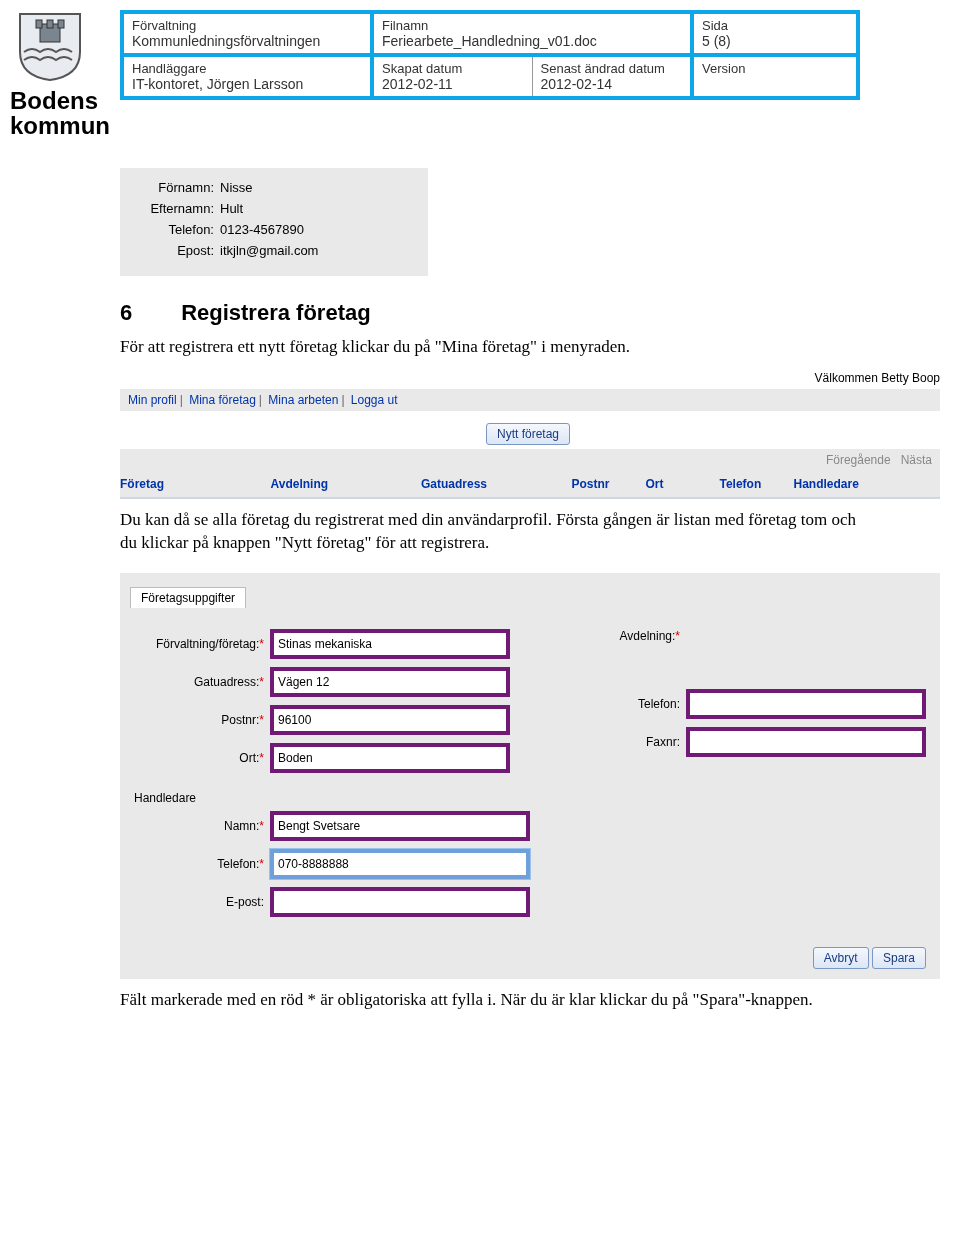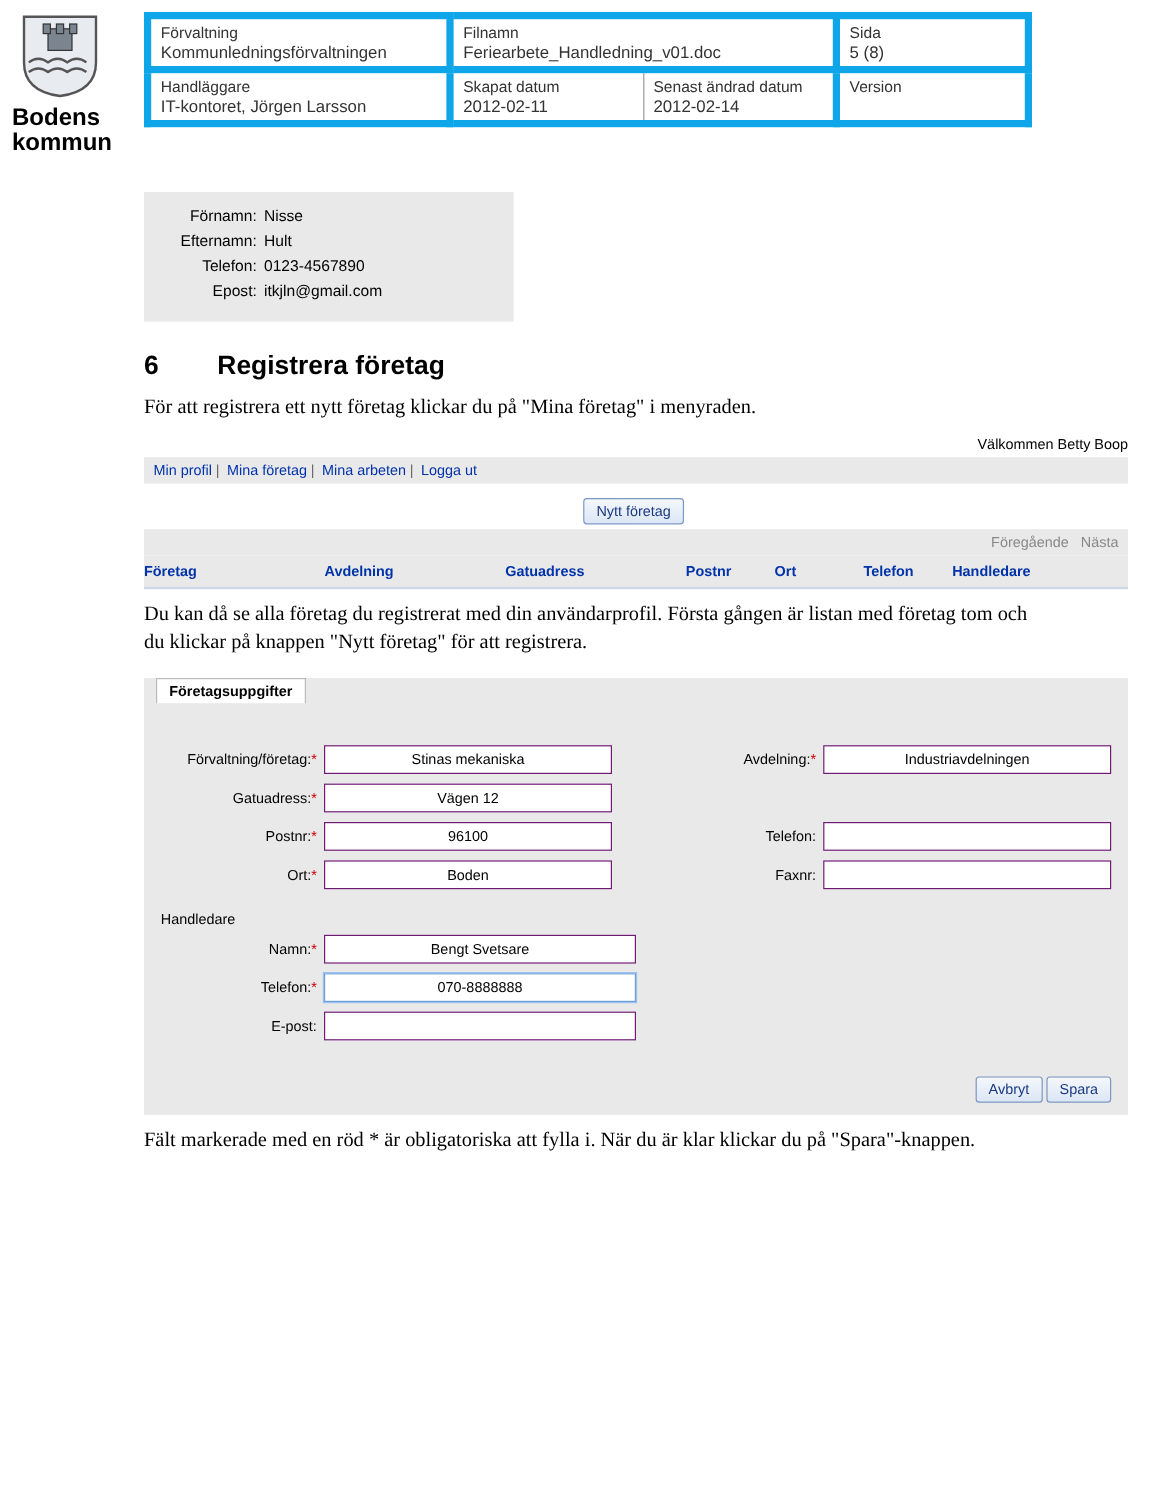--- a/index.html
+++ b/index.html
@@ -14,28 +14,28 @@
     width: 940px;
     margin: 0 auto;
   }
   .header-section {
     display: flex;
     gap: 10px;
     align-items: flex-start;
   }
   .logo-col { width: 100px; }
   .logo-col svg { display: block; margin-bottom: 6px; }
-  .logo-text { font-weight: bold; font-size: 20px; line-height: 1.05; }
+  .logo-text { font-weight: bold; font-size: 24px; line-height: 1.05; }
   .meta-table {
     border-collapse: collapse;
     width: 740px;
     font-size: 14px;
   }
   .meta-table td {
-    border: 6px solid #0ea5e9;
+    border: 4px solid #0ea5e9;
     padding: 4px 8px;
     vertical-align: top;
   }
   .meta-table .lbl { font-size: 13px; color: #333; }
   .meta-table .val { font-size: 14px; padding-top: 2px; }
 
   .profile-box {
     background: #e9e9e9;
     width: 280px;
     padding: 12px 14px;
@@ -121,43 +121,41 @@
   .form-panel {
     margin: 18px 0 10px 110px;
     width: 820px;
     background: #e9e9e9;
     font-size: 12px;
     position: relative;
     padding-top: 24px;
   }
   .tab {
     position: absolute;
-    top: 0;
+    top: 14px;
     left: 10px;
     background: #fff;
     border: 1px solid #bbb;
     border-bottom: none;
     padding: 3px 10px;
     font-size: 12px;
-    font-weight: bold;
   }
   .form-body { padding: 12px 14px; }
   .cols { display: flex; gap: 40px; margin-top: 20px; }
   .cols .col { flex: 1; }
   .frow { display: flex; align-items: center; margin-bottom: 8px; }
   .flabel { width: 130px; text-align: right; margin-right: 6px; }
   .req { color: #cc0000; }
   .finput {
     flex: 1;
-    border: 1px solid #701a75;
+    border: 4px solid #701a75;
     background: #fff;
     padding: 2px 4px;
     font-size: 12px;
     height: 18px;
-    text-align: center;
   }
   .subhead { margin: 10px 0 6px 0; }
   .form-actions {
     text-align: right;
     padding: 10px 14px;
   }
 </style>
 </head>
 <body>
 
@@ -277,21 +275,20 @@
             <input class="finput" value="96100" style="">
           </div>
           <div class="frow">
             <div class="flabel"><span>Ort:</span><span class="req">*</span></div>
             <input class="finput" value="Boden" style="">
           </div>
         </div>
         <div class="col">
           <div class="frow">
             <div class="flabel"><span>Avdelning:</span><span class="req">*</span></div>
-            <input class="finput" value="Industriavdelningen" style="">
           </div>
           <div class="frow" style="visibility:hidden">
               <div class="flabel">.</div>
               <input class="finput" style="">
             </div>
           <div class="frow">
             <div class="flabel"><span>Telefon:</span></div>
             <input class="finput" value="" style="">
           </div>
           <div class="frow">

